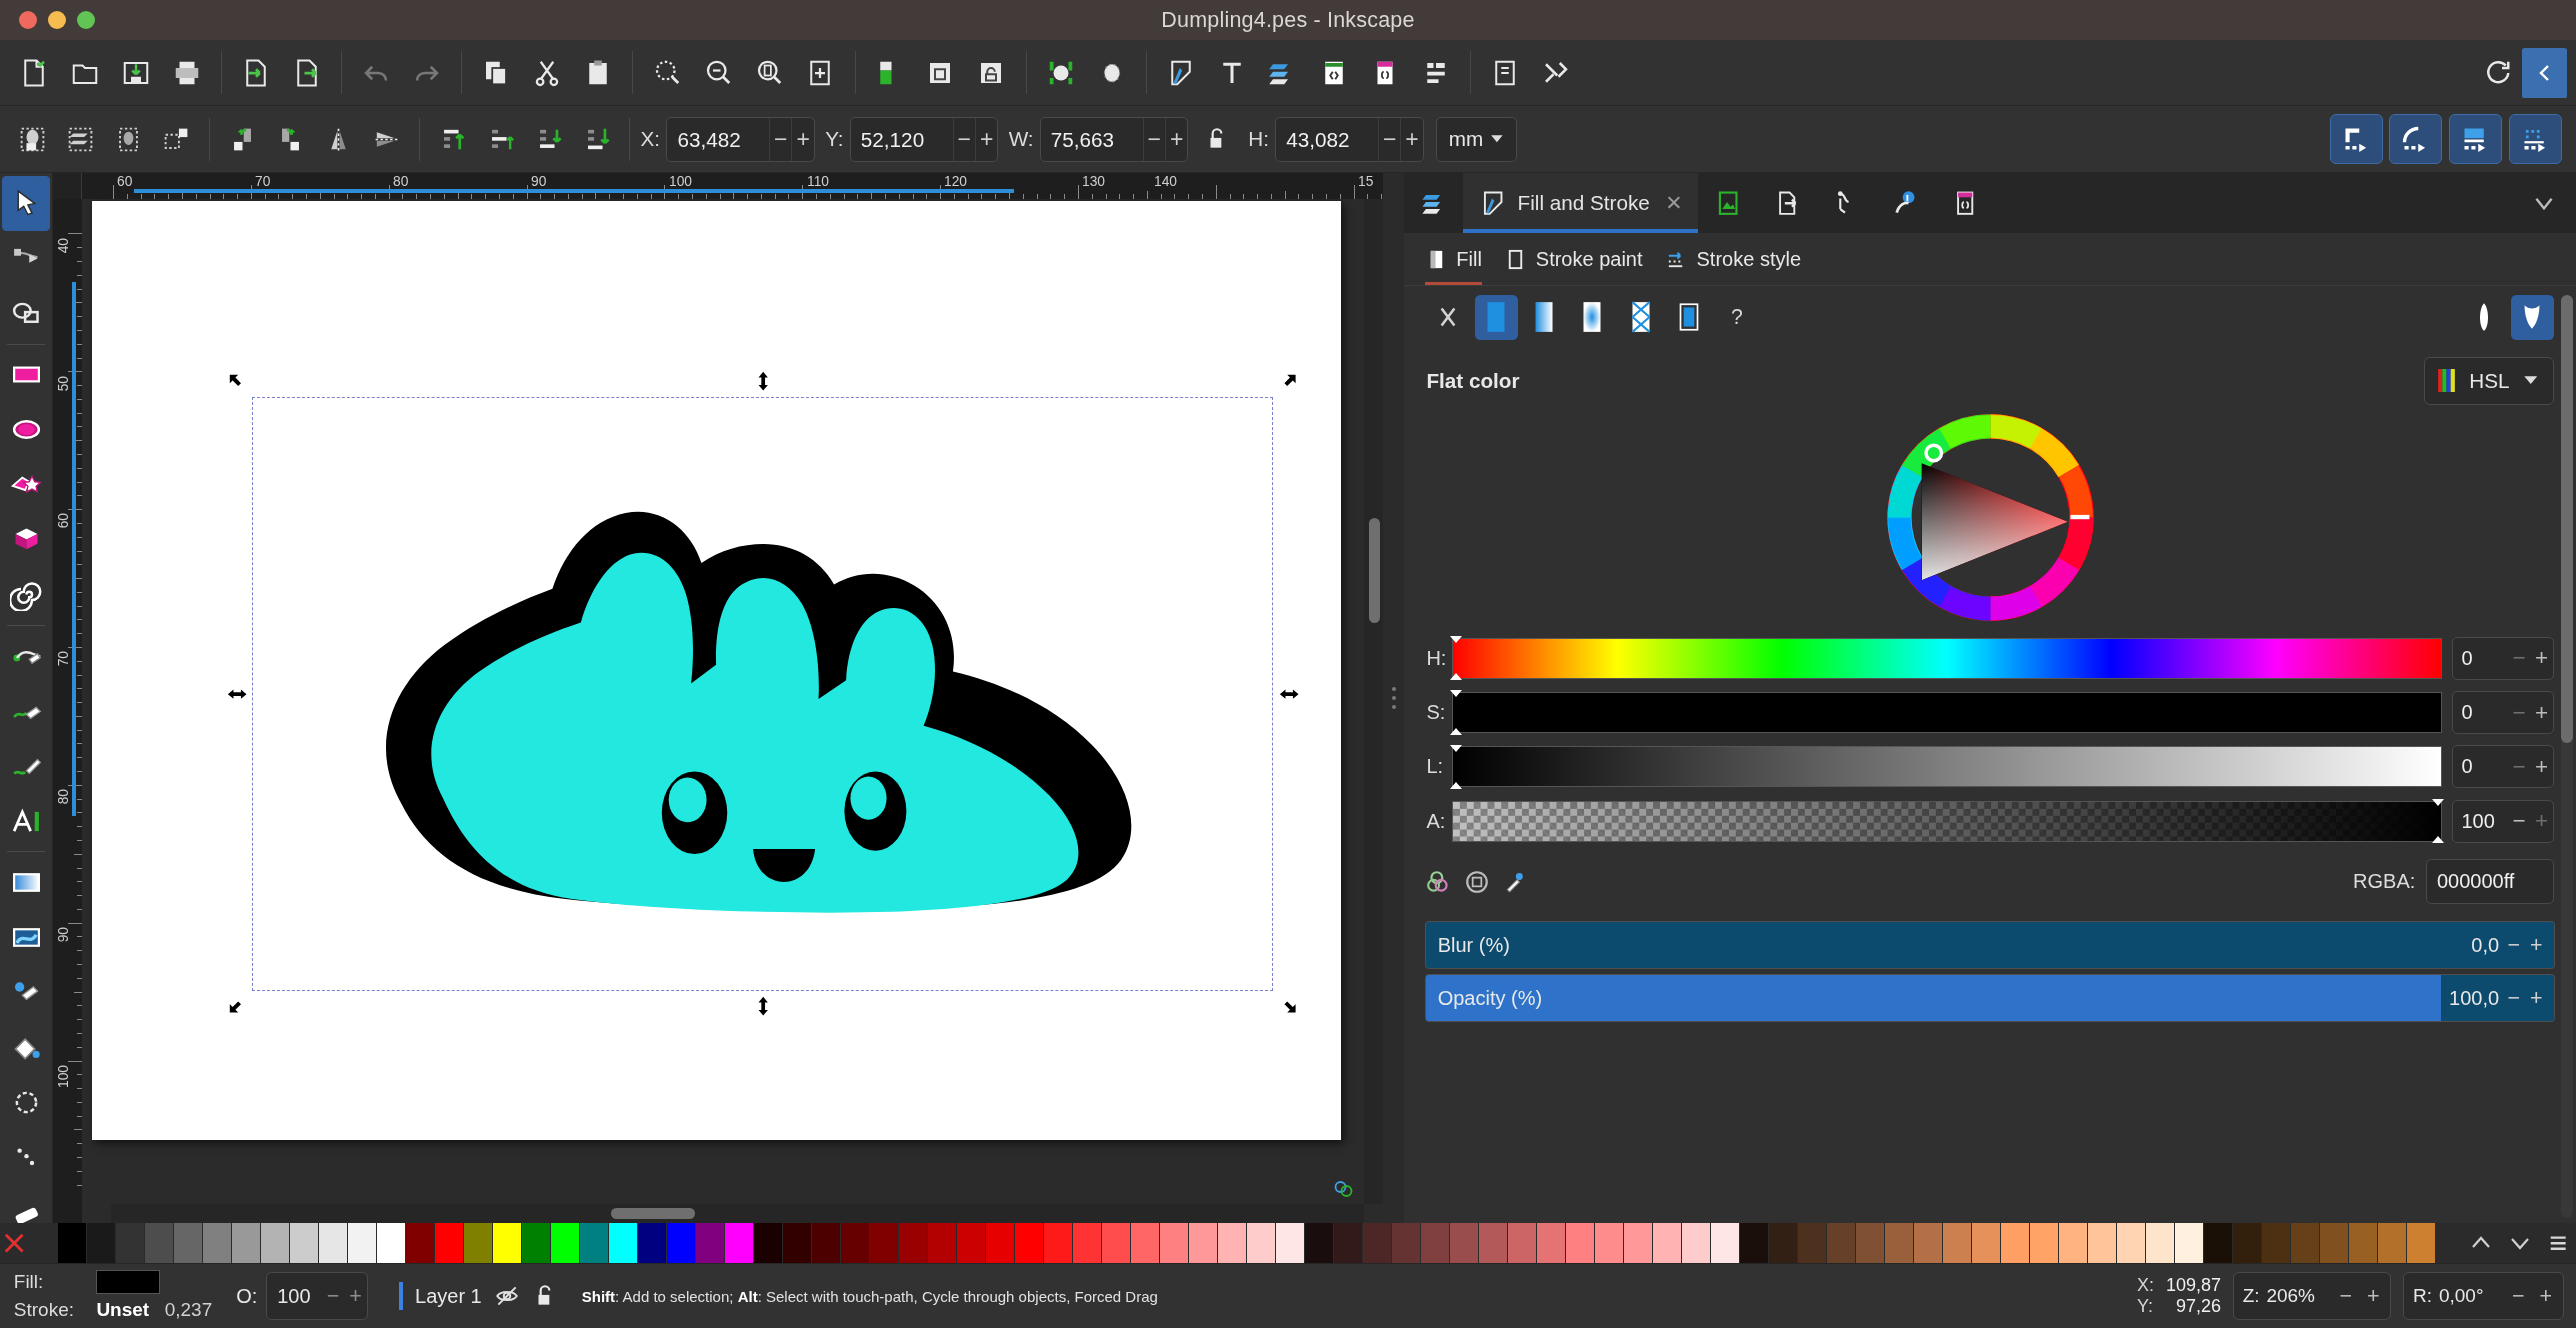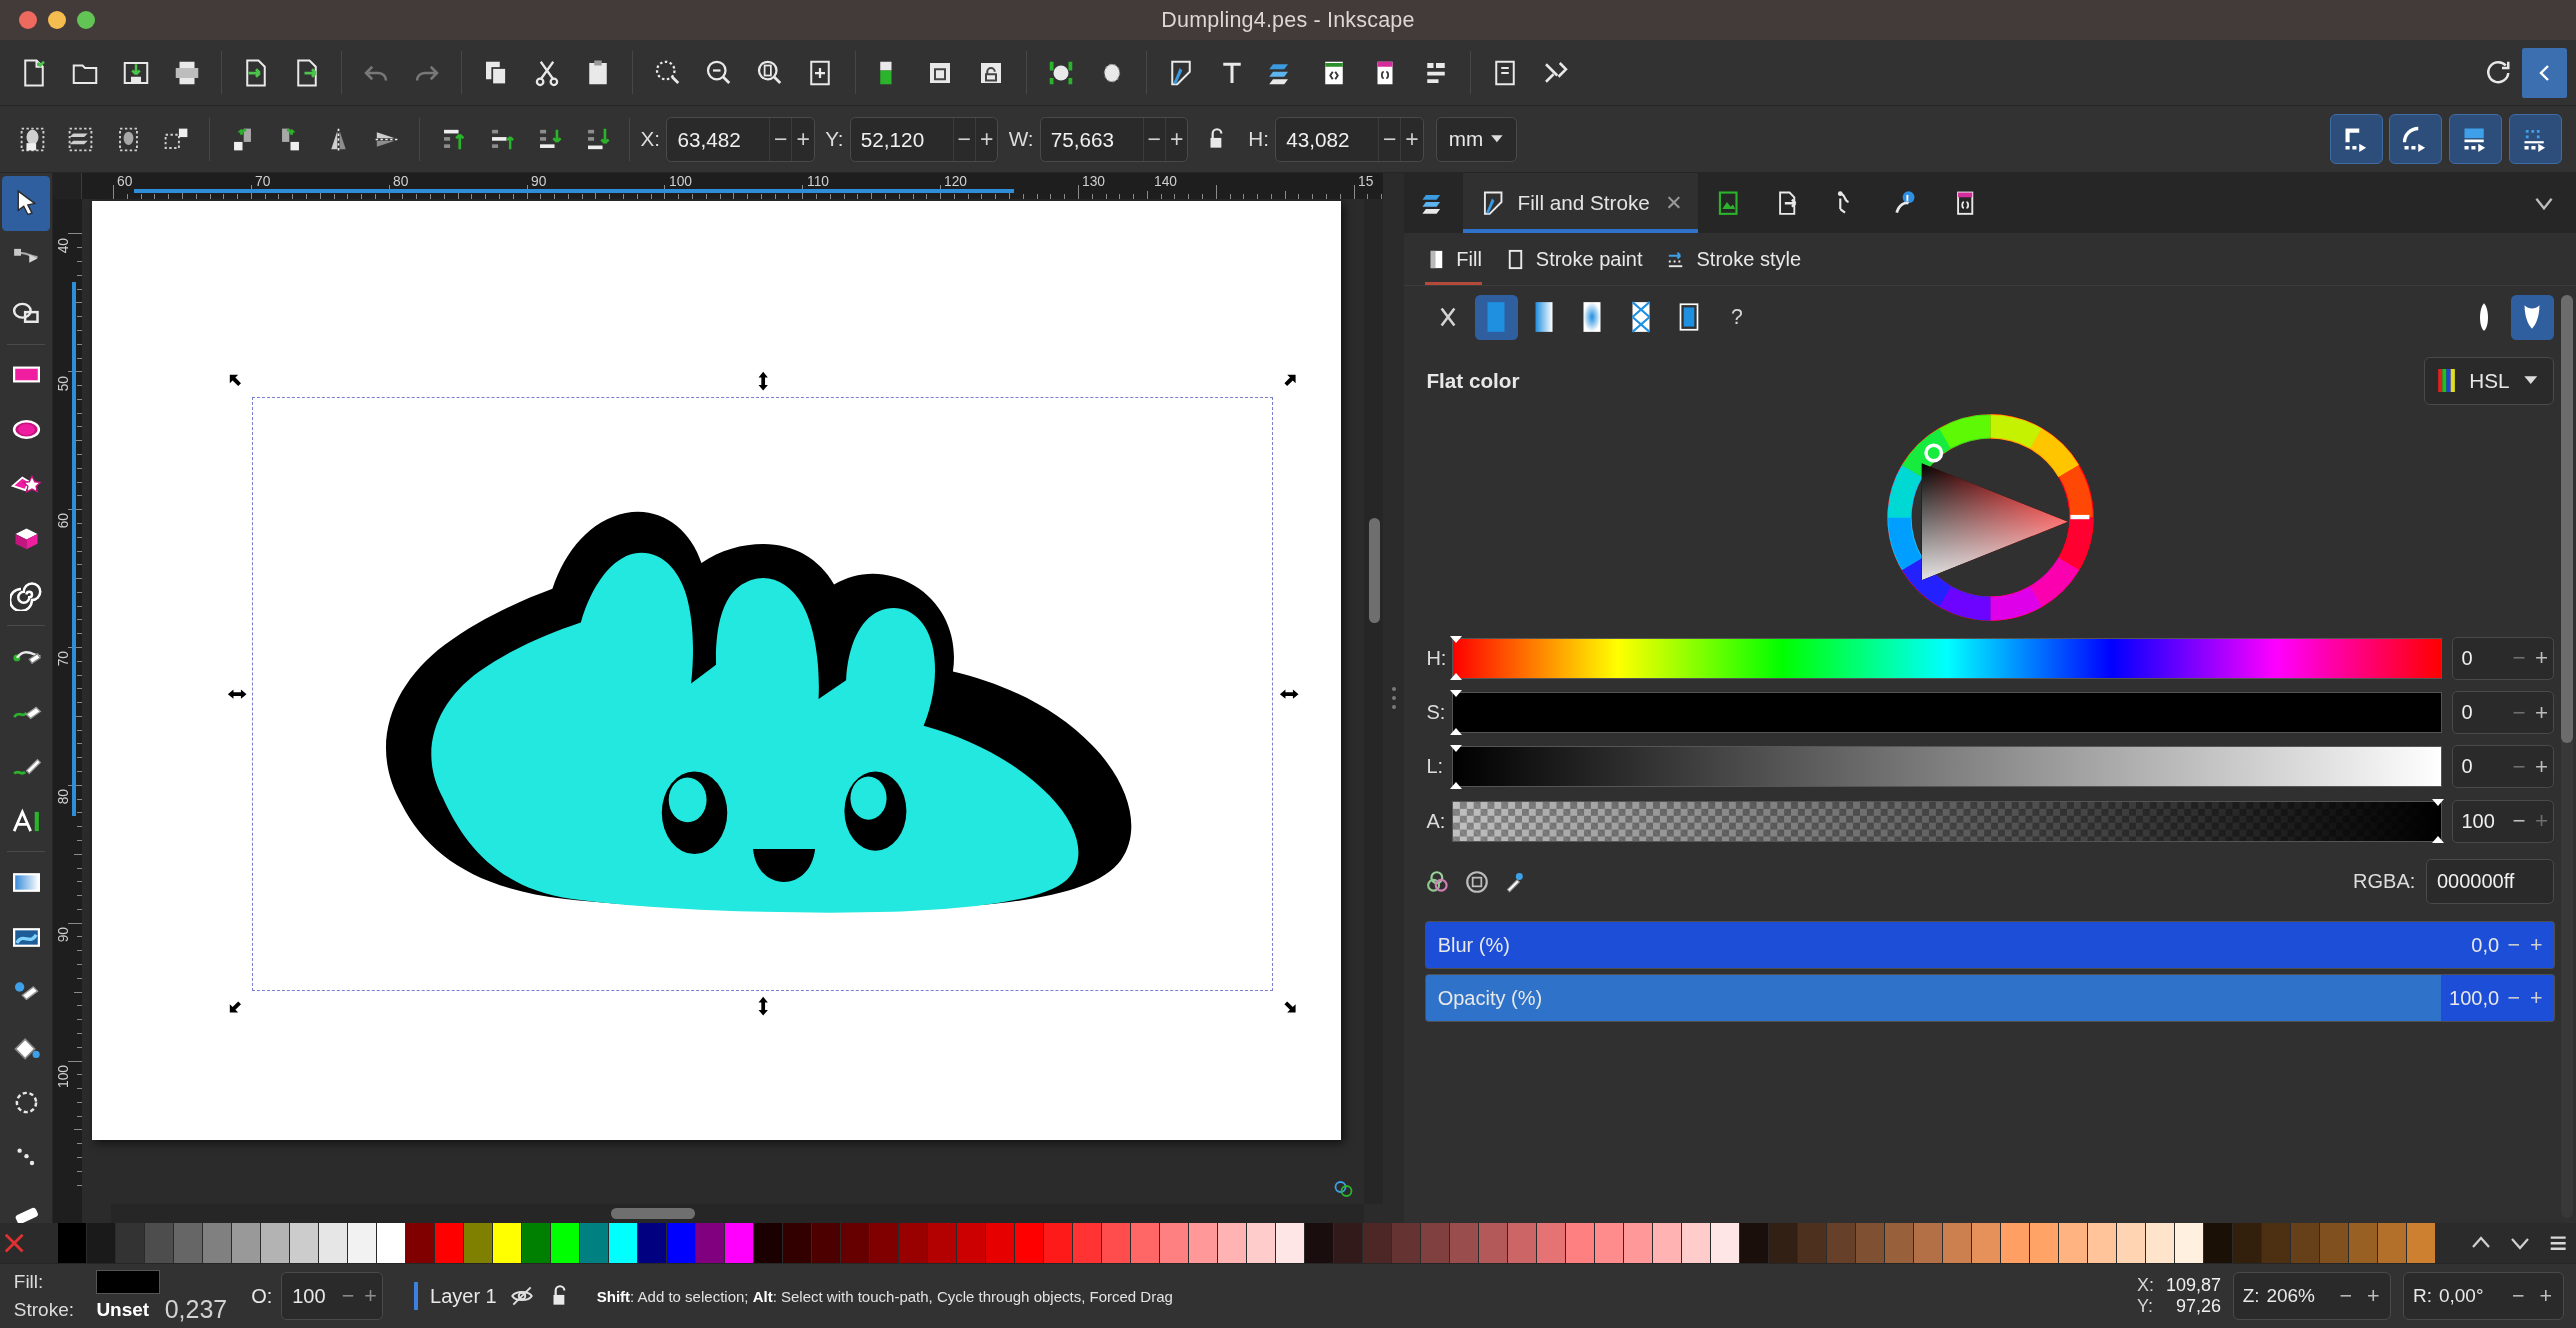--- a/index.html
+++ b/index.html
@@ -200,21 +200,21 @@
 
   .blend-row { display:flex; align-items:center; padding:10.3px 22.4px; border-top:0.9px solid #3c3c3c; }
   .blend-lab { margin-left:auto; font-size:20px; margin-right:12px; }
   .blend-sel {
     background:#2a2a2a; border:0.9px solid #4a4a4a; border-radius:6px; height:50px;
     display:flex; align-items:center; gap:29px; padding:0 13.8px; cursor:pointer;
   }
   .blend-sel span { font-size:20.7px; }
 
   .slider-field { margin:5.2px 20.7px 0; display:flex; align-items:center; position:relative;
-    background:#1d4ed8; border:0.9px solid #4f4f4f; border-radius:3.4px; height:48px; overflow:hidden; }
+    background:#0c4a6e; border:0.9px solid #4f4f4f; border-radius:3.4px; height:48px; overflow:hidden; }
   .slider-field .fillbar { position:absolute; left:0; top:0; bottom:0; background:#2e73c9; }
   .slider-field .txt { position:relative; font-size:20px; padding-left:12px; }
   .slider-field .num { position:relative; margin-left:auto; font-size:20px; padding-right:5.2px; }
   .slider-field .stepper { position:relative; display:flex; gap:3.4px; padding-right:8.6px; }
   .slider-field .stepper i { font-style:normal; font-size:21.5px; color:#cfcfcf; width:19px; text-align:center; }
 
   .dock-vscroll { position:absolute; right:3.4px; top:62px; bottom:5.2px; width:12px; background:#383838; border-radius:6px; }
   .dock-vscroll .thumb { position:absolute; top:0; left:0; width:12px; height:448px; background:#6c6c6c; border-radius:6px; }
 
   
@@ -226,21 +226,21 @@
   .pal-arrows { width:79px; flex:0 0 79px; display:flex; align-items:center; justify-content:space-around; }
   .pal-menu { width:36px; flex:0 0 36px; display:flex; align-items:center; justify-content:center; cursor:pointer; }
 
   
   .statusbar { height:65px; flex:0 0 65px; background:#323232; display:flex; align-items:center; border-top:0.9px solid #262626; }
   .st-fill { display:flex; flex-direction:column; justify-content:center; padding-left:13.8px; gap:1.7px; }
   .st-line { display:flex; align-items:center; gap:8.6px; height:26px; }
   .st-key { font-size:19px; color:#dcdcdc; width:74px; }
   .st-chip { width:64px; height:24px; background:#000; border:0.9px solid #555; }
   .st-unset { font-size:19px; font-weight:bold; color:#fff; }
-  .st-stroke-w { font-size:25px; color:#d2d2d2; margin-left:6.9px; }
+  .st-stroke-w { font-size:19px; color:#d2d2d2; margin-left:6.9px; }
   .st-o { display:flex; align-items:center; gap:8.6px; margin-left:24px; }
   .st-o .k { font-size:20px; }
   .obox { display:flex; align-items:center; background:#2a2a2a; border:0.9px solid #4a4a4a; border-radius:5.2px; height:48px; }
   .obox .v { width:55px; padding-left:10.3px; font-size:20px; }
   .obox .m,.obox .p { width:22.4px; text-align:center; font-size:21.5px; color:#8e8e8e; }
   .st-layer { display:flex; align-items:center; gap:12px; margin-left:31px; }
   .layer-bar { width:4.3px; height:27.6px; background:#3b82e0; }
   .st-layer-name { font-size:20px; }
   .st-layer svg { width:26px; height:26px; cursor:pointer; }
   .st-msg { margin-left:24px; font-size:15px; color:#e2e2e2; white-space:nowrap; }

